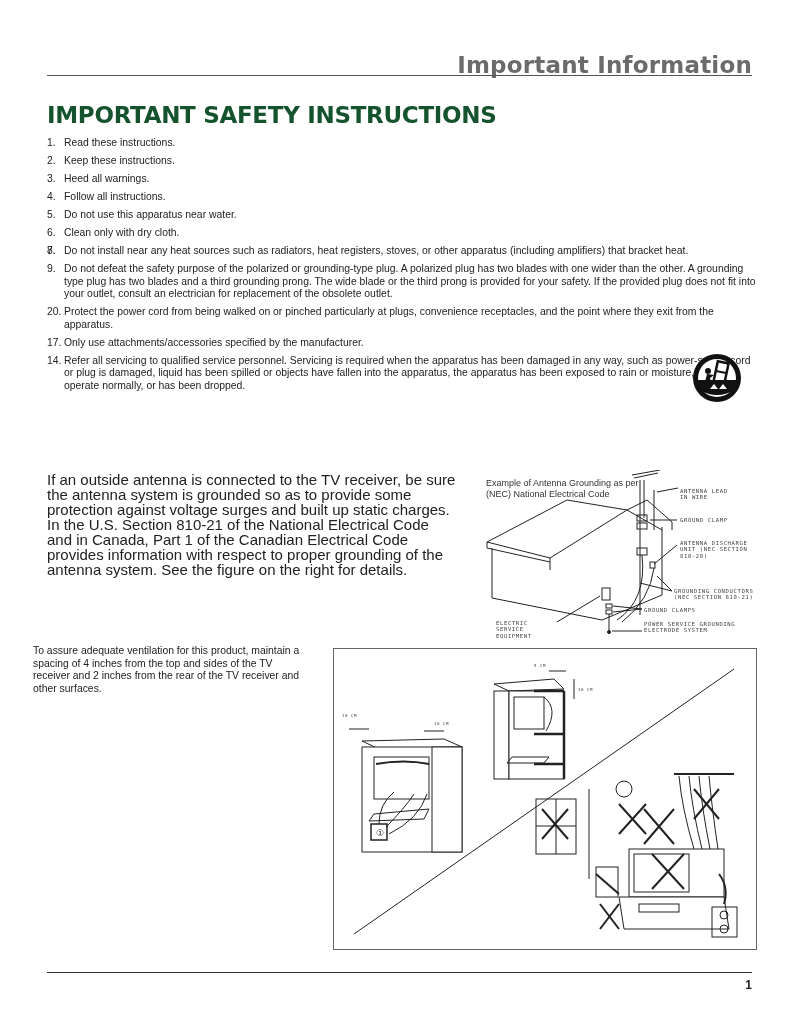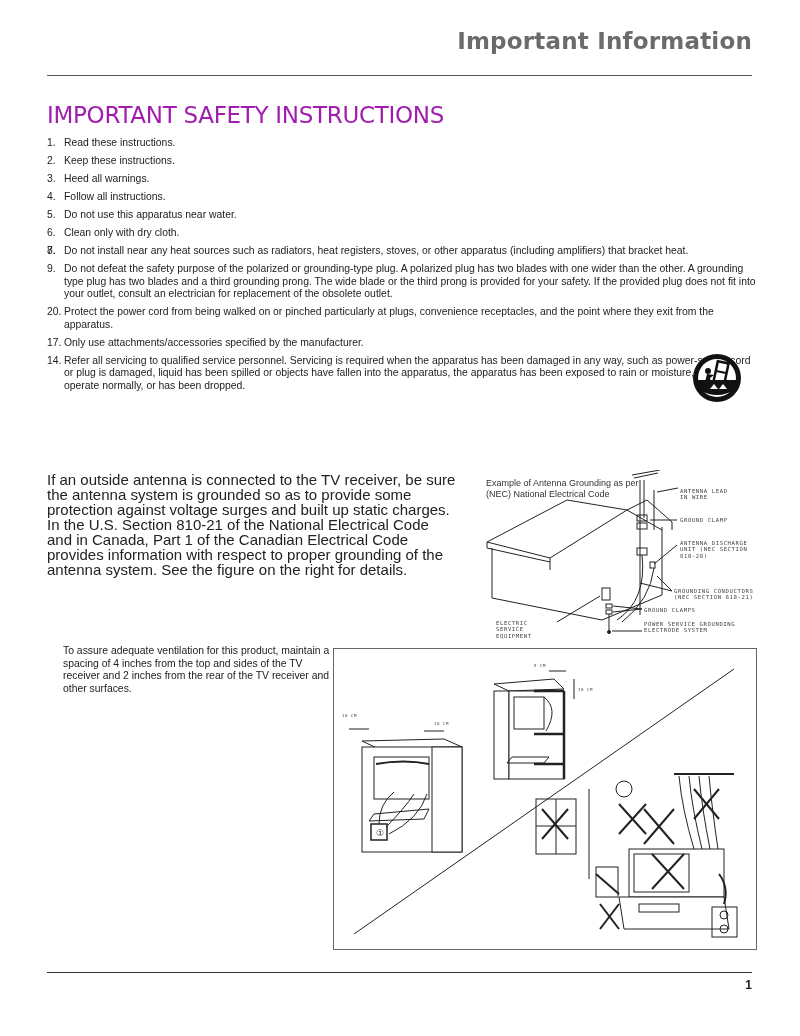--- a/index.html
+++ b/index.html
@@ -1,29 +1,29 @@
 <!DOCTYPE html>
 <html><head>
   <meta charset="utf-8">
   <style>
     html, body { margin: 0; padding: 0; background: #ffffff; }
     body {
       width: 800px; height: 1036px; position: relative; overflow: hidden;
       font-family: "Liberation Sans", "DejaVu Sans", sans-serif; color: #1a1a1a;
     }
     .header-title {
-      position: absolute; right: 48px; top: 28px;
+      position: absolute; right: 48px; top: 52px;
       font-size: 23px; font-weight: bold; color: #6b6b6b; letter-spacing: 0.2px;
       font-family: "DejaVu Sans", sans-serif;
       text-align: right;
     }
     .header-rule { position: absolute; left: 47px; right: 48px; top: 75px; height: 1px; background: #555; }
     .page-title {
       position: absolute; left: 47px; top: 102px;
-      font-size: 23px; font-weight: normal; color: #a21caf; letter-spacing: -0.3px;
+      font-size: 23px; font-weight: bold; color: #14532d; letter-spacing: -0.3px;
       font-family: "DejaVu Sans", sans-serif;
     }
     .instr-list {
       position: absolute; left: 47px; top: 137px; width: 712px;
       margin: 0; padding: 0; list-style: none;
       font-size: 10.4px; line-height: 12.5px;
       font-family: "Liberation Sans", sans-serif; color: #222;
     }
     .instr-list li { position: relative; padding-left: 17px; margin-bottom: 5.5px; }
     .instr-list li .num { position: absolute; left: 0; top: 0; }
@@ -36,21 +36,21 @@
     .antenna-fig { position: absolute; left: 482px; top: 470px; width: 280px; height: 170px; text-decoration: underline; }
     .antenna-caption {
       position: absolute; left: 4px; top: 8px; width: 170px;
       font-size: 9px; line-height: 11px; color: #333;
     }
     .fig-label {
       position: absolute; font-family: "DejaVu Sans Mono", monospace;
       font-size: 5.6px; line-height: 6.4px; color: #444; letter-spacing: 0.6px; text-transform: uppercase;
     }
     .vent-para {
-      position: absolute; left: 63px; top: 645px; width: 270px;
+      position: absolute; left: 33px; top: 645px; width: 270px;
       font-size: 10.4px; line-height: 12.5px; color: #222;
     }
     .vent-fig { position: absolute; left: 333px; top: 648px; width: 422px; height: 300px; border: 1px solid #666; }
     .footer-rule { position: absolute; left: 47px; right: 48px; top: 972px; height: 1px; background: #333; }
     .page-number { position: absolute; right: 48px; top: 978px; font-size: 12px; font-weight: bold; color: #222; }
   </style>
 </head>
 <body>
 
 <div class="header-title">Important Information</div>

